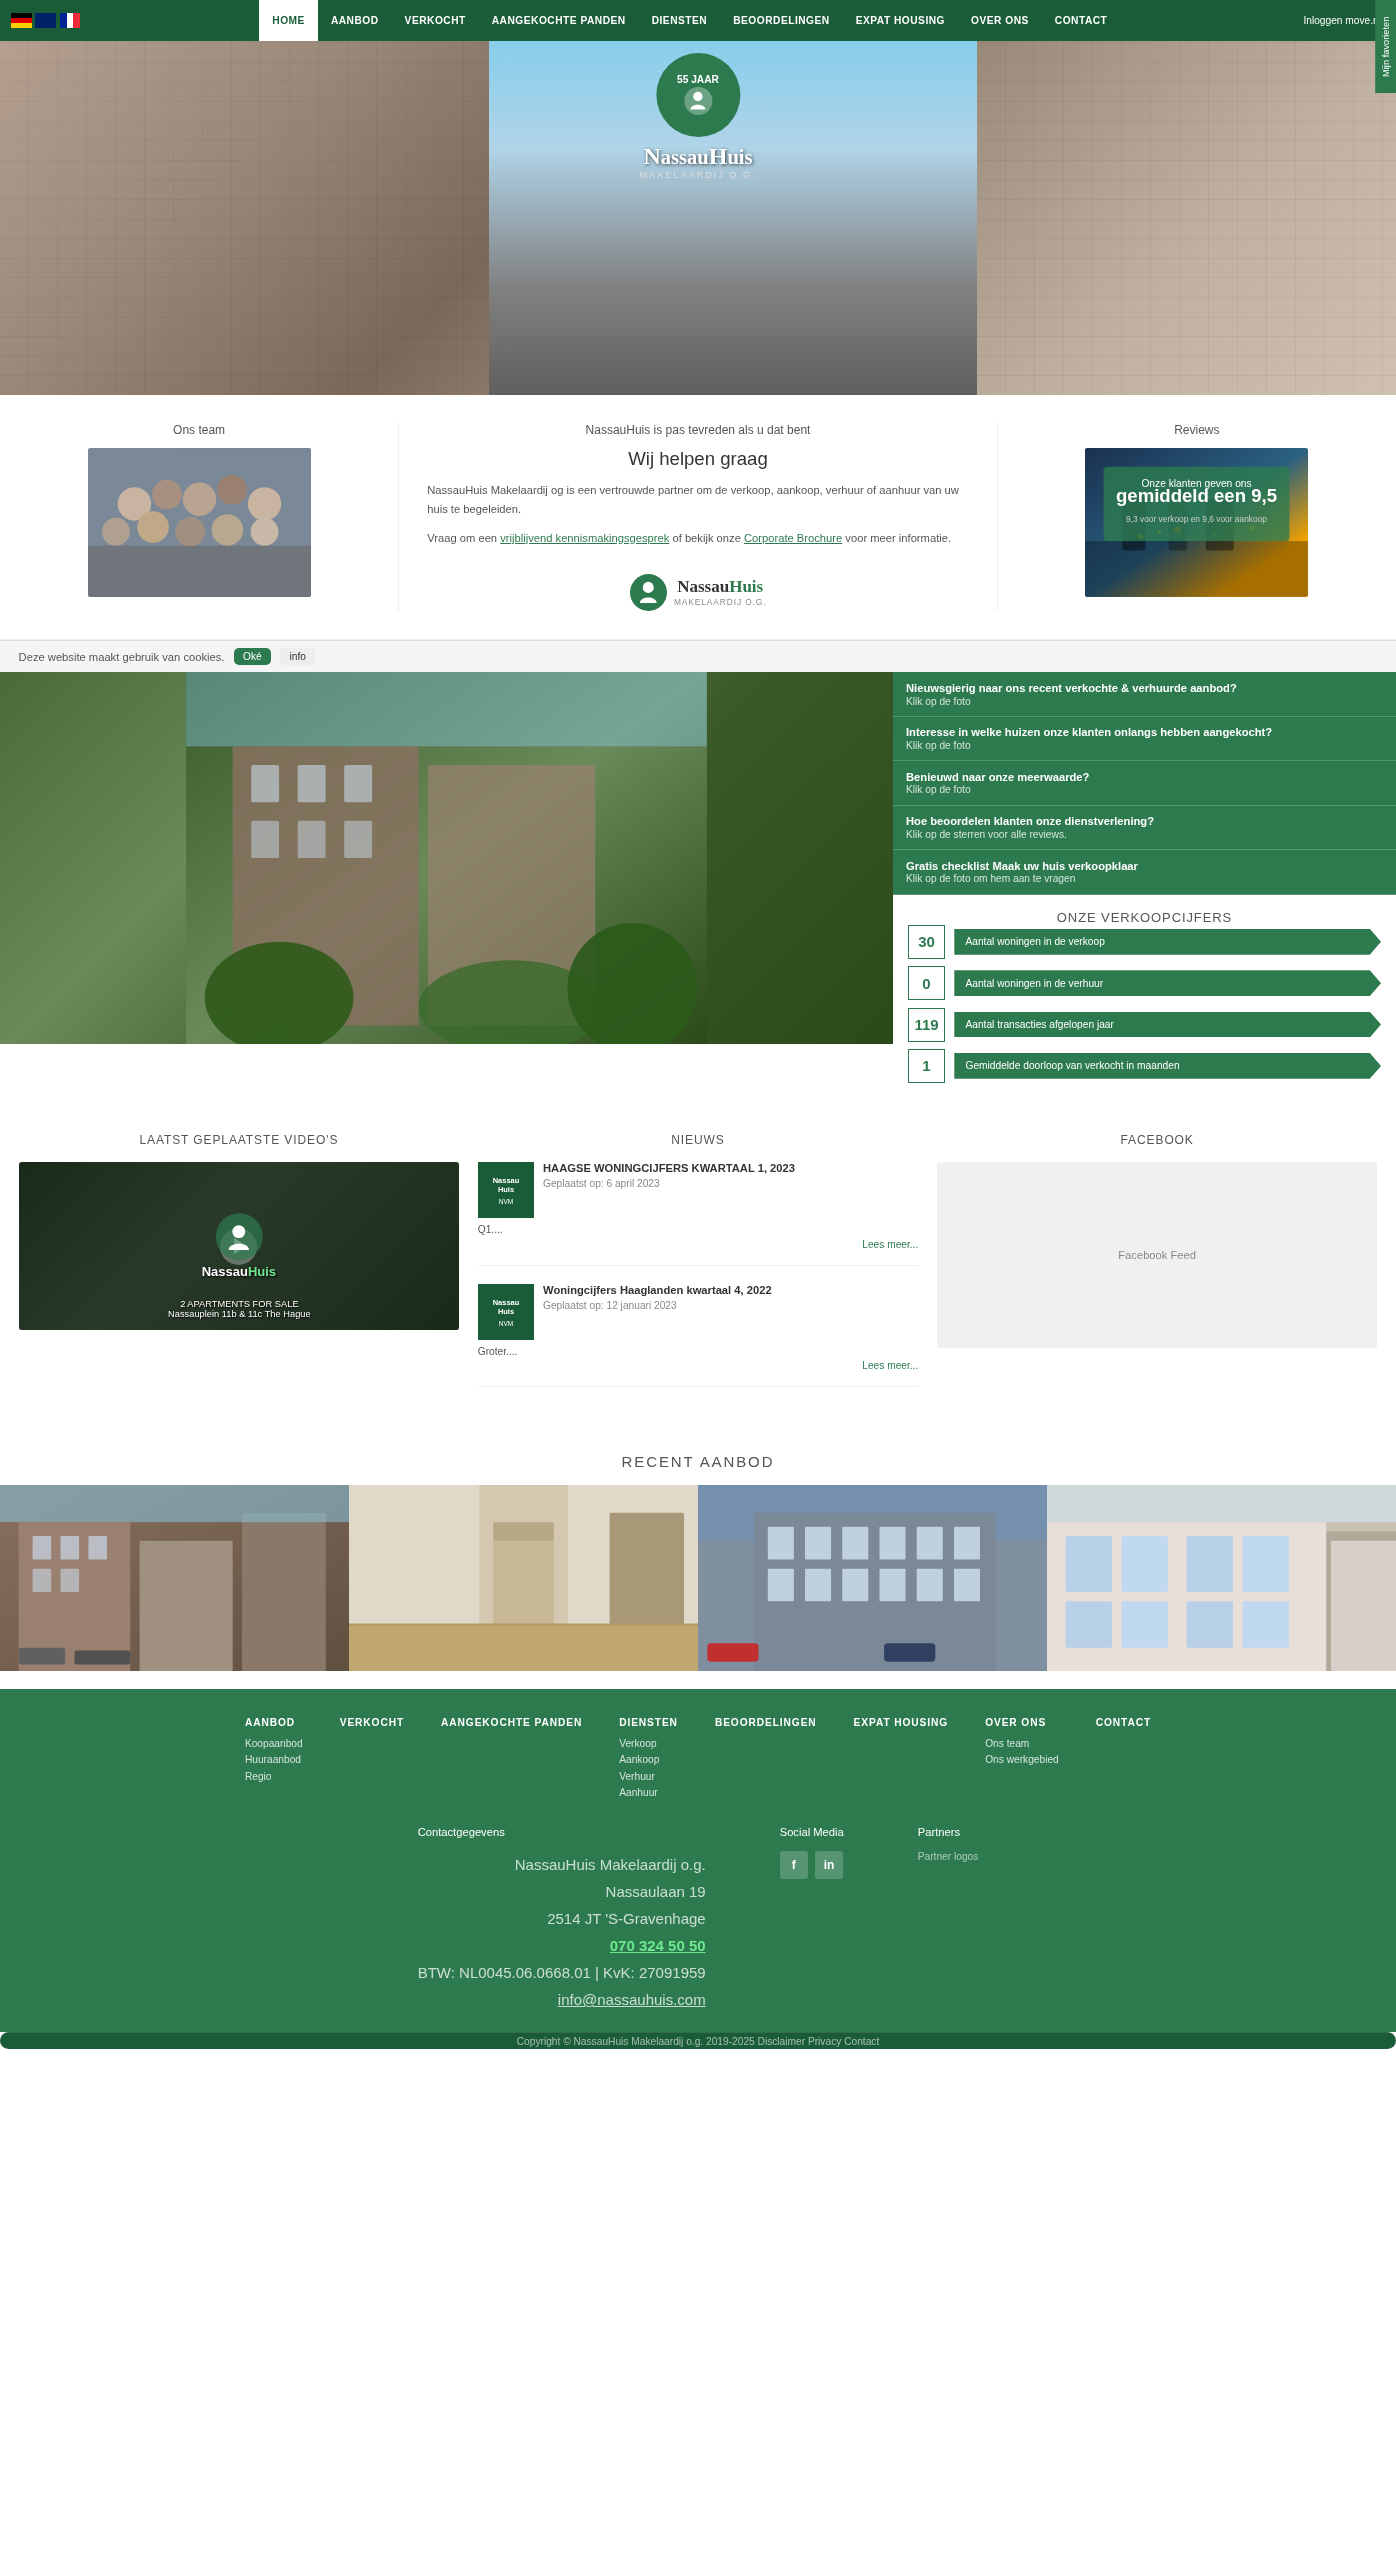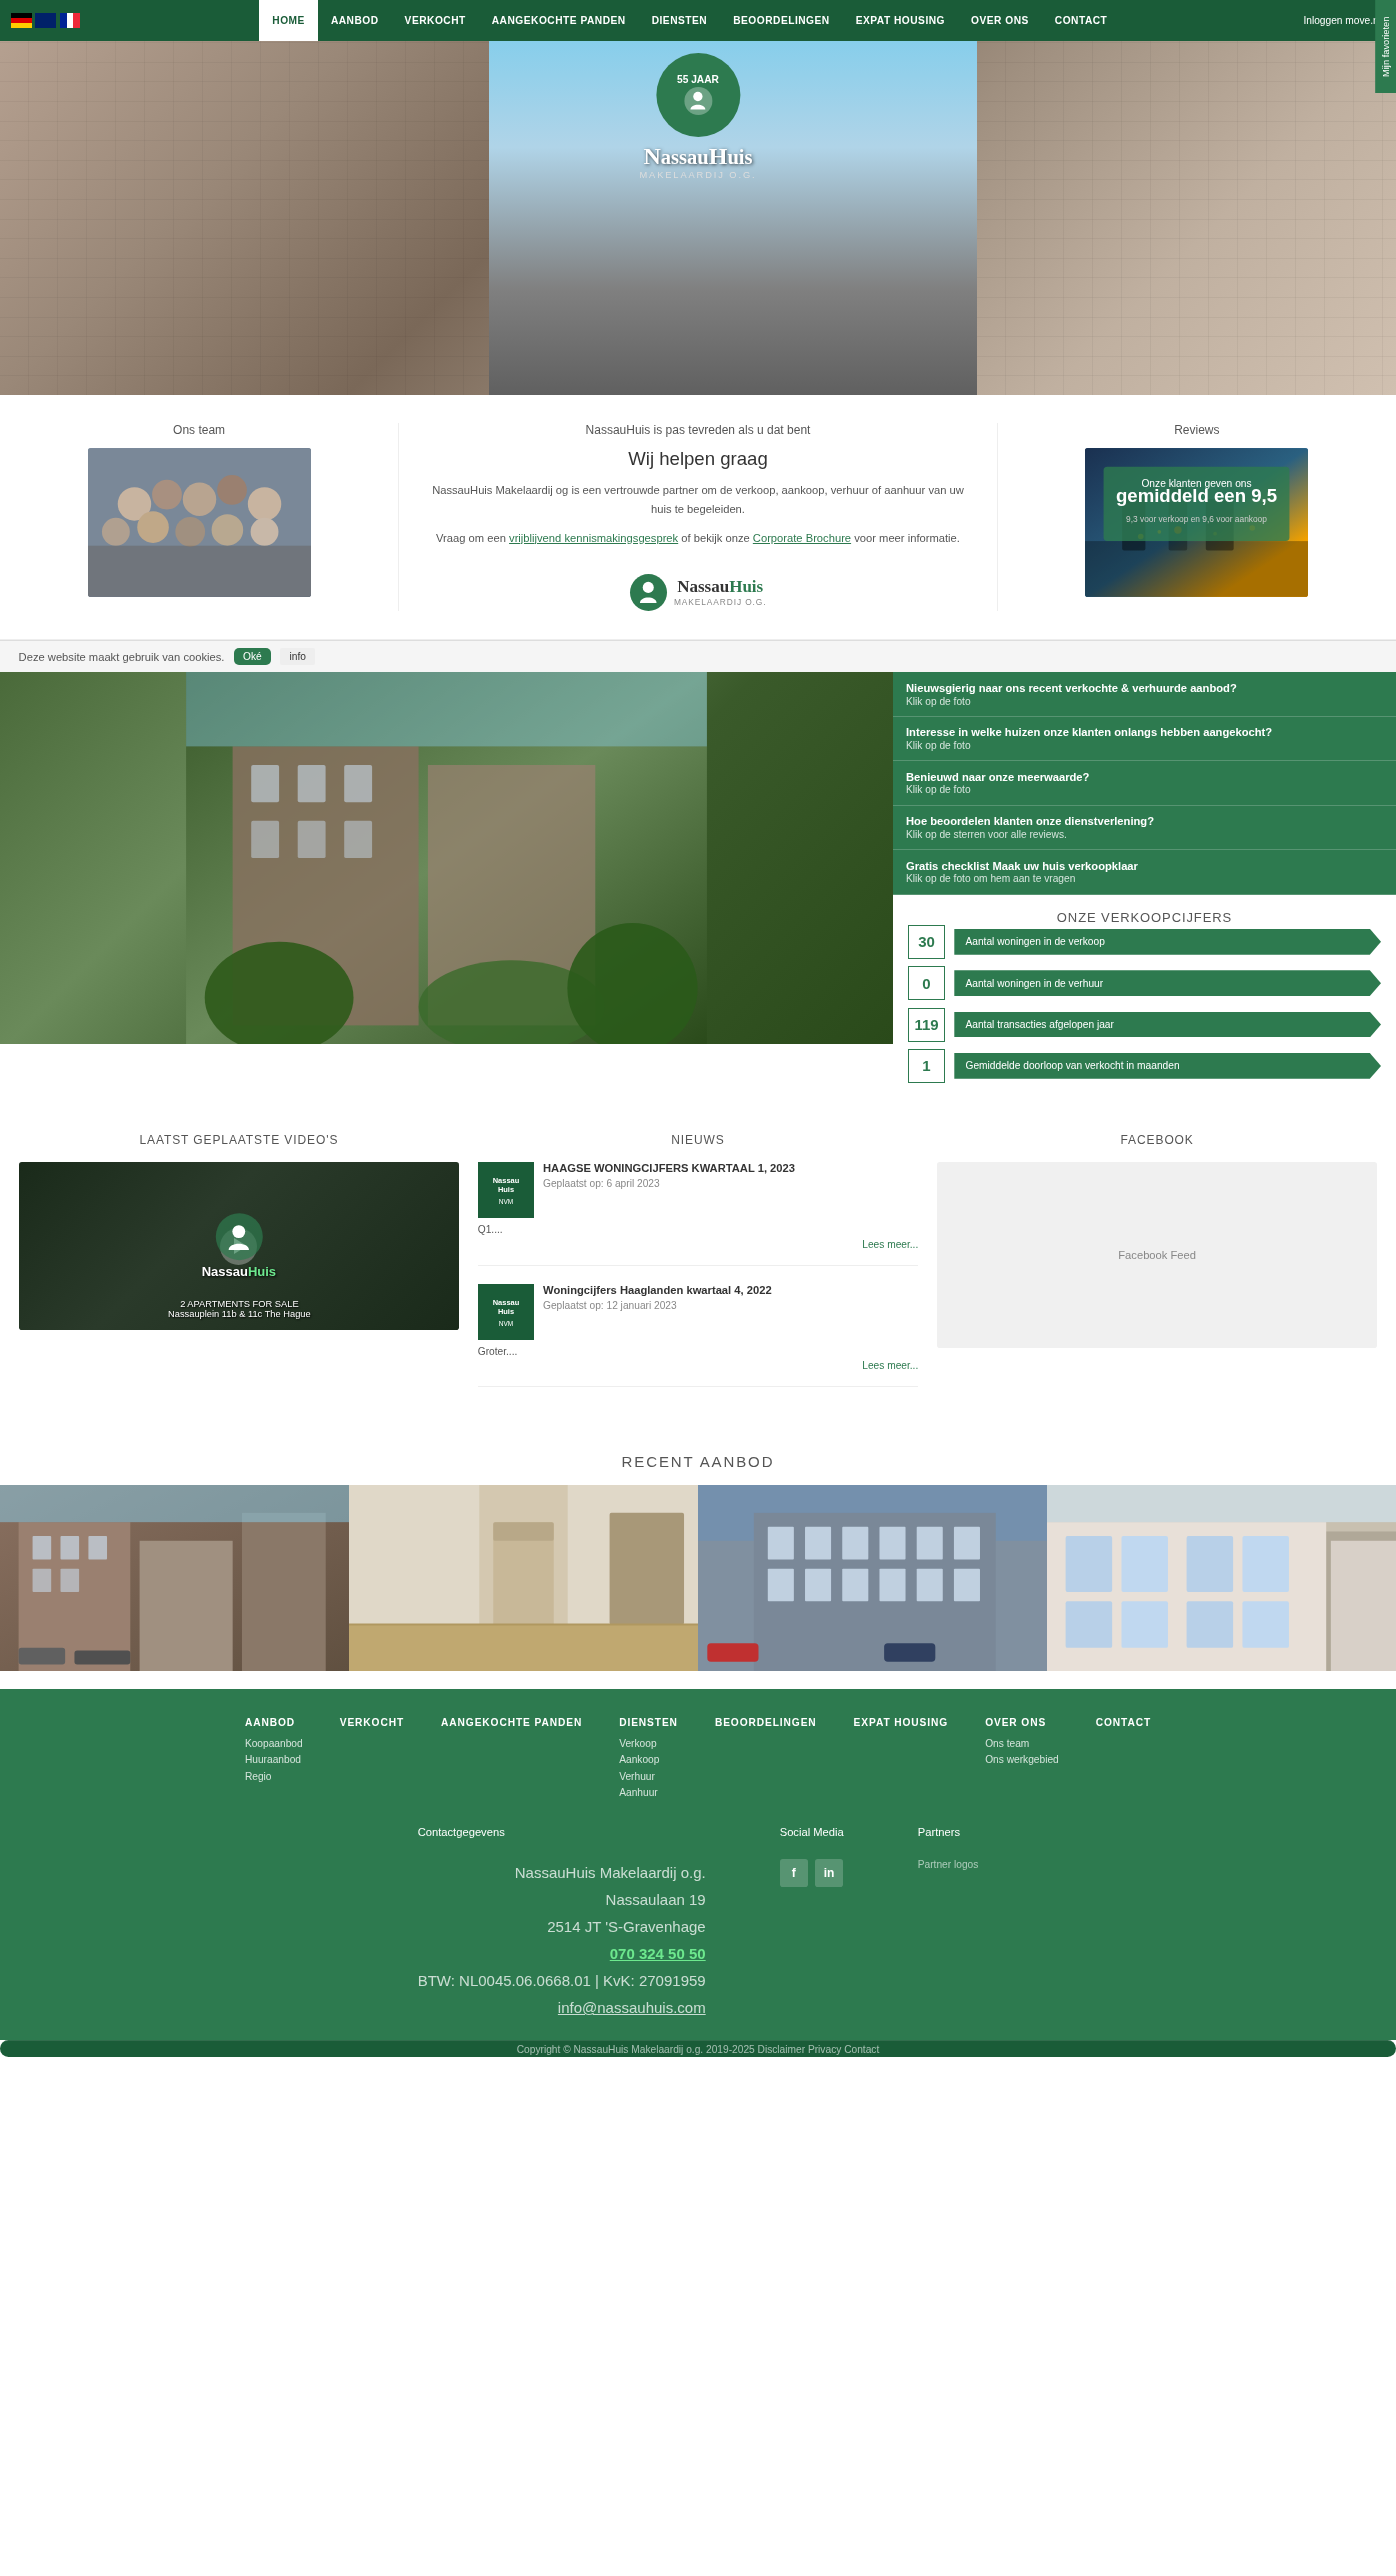--- a/index.html
+++ b/index.html
@@ -29,21 +29,21 @@
     .hero-logo-circle { width: 84px; height: 84px; background: #2d7a4f; border-radius: 50%; display: flex; align-items: center; justify-content: center; margin: 0 auto 5.6px; position: relative; }
 
     
     .three-cols { display: flex; padding: 28px 0; border-bottom: 0.9px solid #eee; }
     .col-team { flex: 1; text-align: center; padding: 0 18.6px; }
     .col-center { flex: 1.5; text-align: center; padding: 0 28px; border-left: 0.9px solid #eee; border-right: 0.9px solid #eee; }
     .col-reviews { flex: 1; text-align: center; padding: 0 18.6px; }
     .col-title { font-size: 12px; color: #555; margin-bottom: 11.2px; }
     .team-photo { width: 223px; height: 149px; background: linear-gradient(135deg, #8a9bb0 0%, #6a7b90 50%, #4a5b70 100%); border-radius: 2.8px; display: block; margin: 0 auto; overflow: hidden; position: relative; }
     .help-title { font-size: 18.6px; font-weight: normal; color: #333; margin-bottom: 11.2px; }
-    .help-text { font-size: 11.2px; color: #555; line-height: 1.7; text-align: center; }
+    .help-text { font-size: 11.2px; color: #555; line-height: 1.7; text-align: left; }
     .help-text a { color: #2d7a4f; text-decoration: underline; cursor: pointer; }
     .nassauhuis-logo-small { margin: 15px auto 0; text-align: center; }
     .reviews-img { width: 223px; height: 149px; background: linear-gradient(135deg, #1a3a5c 0%, #2a5a8c 30%, #3a7ab0 60%, #f0a000 80%, #e08000 100%); border-radius: 2.8px; margin: 0 auto; display: block; position: relative; overflow: hidden; }
 
     
     .cookie-bar { background: #f5f5f5; border-top: 0.9px solid #ddd; padding: 7.4px 18.6px; font-size: 11.2px; color: #555; display: flex; align-items: center; gap: 9.3px; }
     .cookie-ok { background: #2d7a4f; color: #fff; padding: 2.8px 9.3px; border-radius: 5px; cursor: pointer; font-size: 10.2px; border: none; }
     .cookie-info { background: #eee; color: #333; padding: 2.8px 9.3px; border-radius: 1.9px; cursor: pointer; font-size: 10.2px; border: none; }
 
     
@@ -90,21 +90,21 @@
     .ra-item:nth-child(4) { background: linear-gradient(135deg, #b0a898 0%, #c8c0b0 50%, #a09888 100%); }
 
     
     .footer-top { background: #2d7a4f; padding: 28px 37px 18.6px; }
     .footer-nav { display: flex; gap: 37px; justify-content: center; margin-bottom: 22.3px; }
     .footer-col { }
     .footer-col-title { color: #fff; font-size: 10.2px; font-weight: bold; letter-spacing: 0.9px; margin-bottom: 9.3px; text-transform: uppercase; }
     .footer-col-link { color: rgba(255,255,255,0.8); font-size: 10.2px; display: block; margin-bottom: 5.6px; cursor: pointer; text-decoration: none; }
     .footer-bottom-cols { display: flex; justify-content: center; gap: 74px; }
     .fb-col { }
-    .fb-col-title { color: #fff; font-size: 11.2px; margin-bottom: 21px; }
+    .fb-col-title { color: #fff; font-size: 11.2px; margin-bottom: 13px; }
     .fb-col-text { color: rgba(255,255,255,0.75); font-size: 15px; line-height: 1.8; text-align: right; }
     .fb-col-text a { color: rgba(255,255,255,0.75); text-decoration: underline; cursor: pointer; }
     .fb-col-text .phone { color: #6de88e; font-weight: bold; }
     .social-icons { display: flex; gap: 7.4px; margin-top: 7.4px; }
     .social-icon { width: 28px; height: 28px; background: rgba(255,255,255,0.2); border-radius: 2.8px; display: flex; align-items: center; justify-content: center; cursor: pointer; color: #fff; font-size: 12px; font-weight: bold; }
     .partners-placeholder { color: rgba(255,255,255,0.6); font-size: 10.2px; }
     .footer-copyright { background: #1a5c38; text-align: center; padding: 1px; border-top: 0.9px solid rgba(255,255,255,0.1); border-radius: 12px; }
     .footer-copyright-text { color: rgba(255,255,255,0.6); font-size: 10.2px; }
 
     

